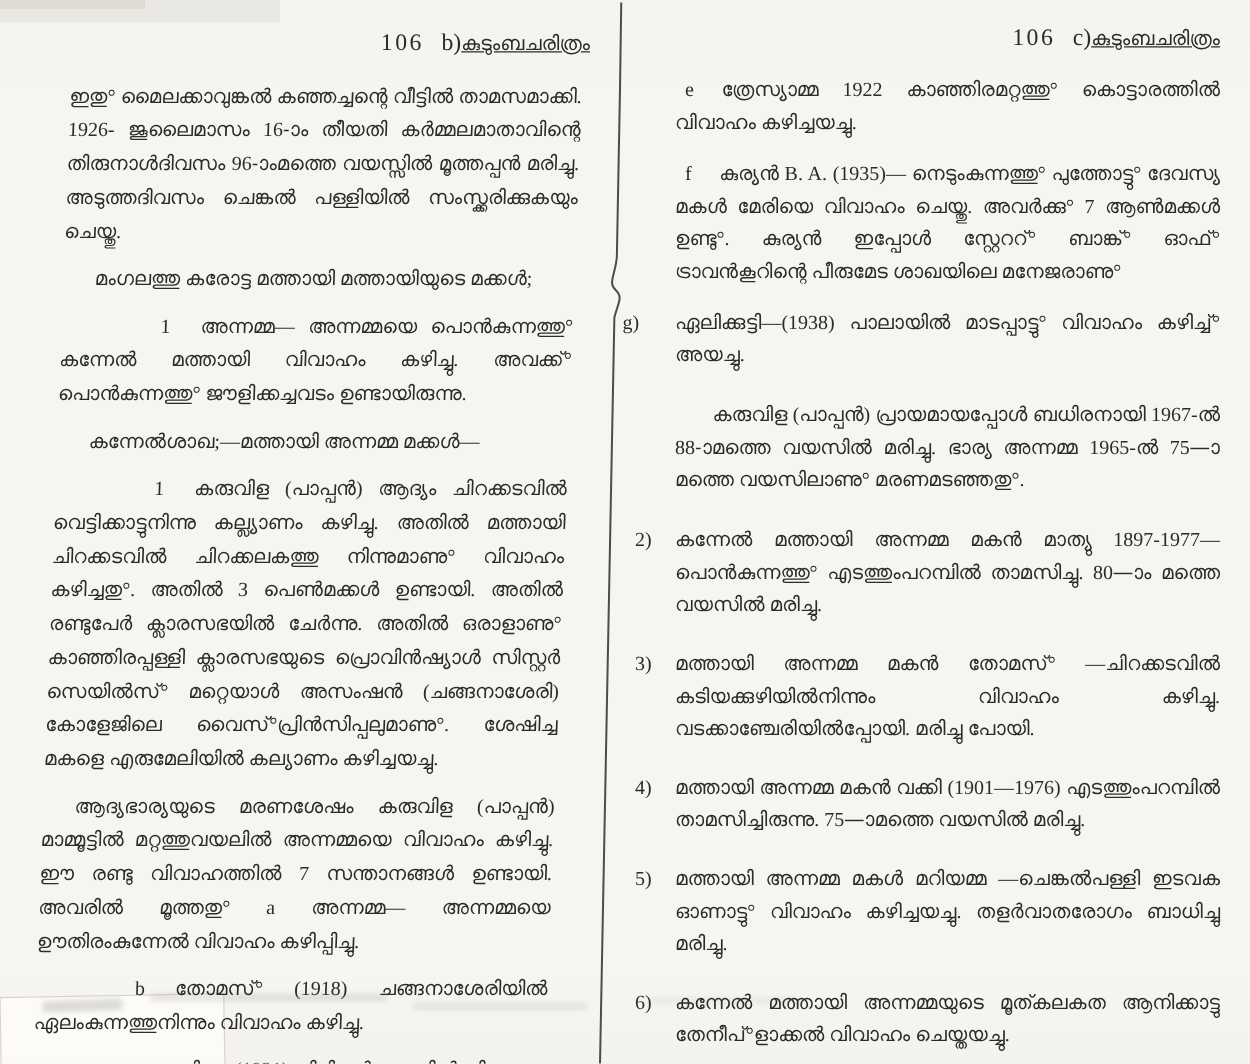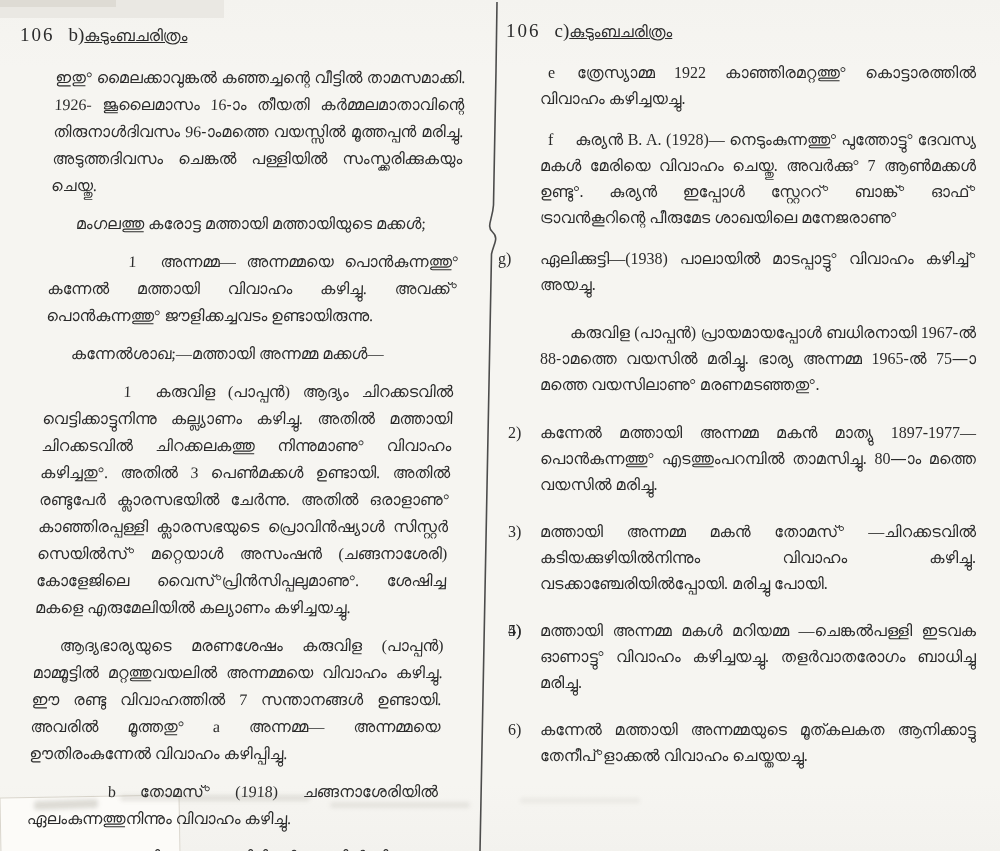--- a/index.html
+++ b/index.html
@@ -13,21 +13,21 @@
     background:
       linear-gradient(180deg,#f4f3ef 0%,#f6f5f1 8%,#f6f5f1 92%,#f3f2ee 100%);
     color:#2b2b2b;
   }
   
   .page{position:absolute;top:0;}
   .page-inner{position:relative;}
   .page.left{left:20px;width:452px;top:24px;}
   .page.right{left:506px;width:470px;top:20px;}
   .page-header{
-    display:flex;justify-content:flex-start;align-items:baseline;
+    display:flex;justify-content:flex-end;align-items:baseline;
     margin-bottom:18px;
   }
   .folio{font-size:19px;letter-spacing:2px;}
   .folio .sec{margin-left:14px;letter-spacing:0;}
   .running-title{font-size:16px;text-decoration:underline;}
   .body{font-size:16px;line-height:27px;text-align:justify;}
   .page.right .body{line-height:26px;}
   
   .skew-left{transform:skewX(-2.2deg);transform-origin:top left;padding-left:36px;padding-right:6px;}
   .para{margin:0 0 11px 0;}
@@ -124,39 +124,39 @@
         <div class="running-title">കുടുംബചരിത്രം</div>
       </div>
 
       <div class="body rp-body">
 
         <p class="item sub">
           <span class="lbl" style="margin-right:22px">e</span><span>ത്രേസ്യാമ്മ 1922 കാഞ്ഞിരമറ്റത്തു° കൊട്ടാരത്തിൽ വിവാഹം കഴിച്ചയച്ചു.</span>
         </p>
 
         <p class="item sub">
-          <span class="lbl" style="margin-right:22px">f</span><span>കുര്യൻ B. A. (1928)— നെടുംകുന്നത്തു° പുത്തോട്ടു° ദേവസ്യ മകൾ മേരിയെ വിവാഹം ചെയ്തു. അവർക്കു° 7 ആൺമക്കൾ ഉണ്ടു°. കുര്യൻ ഇപ്പോൾ സ്റ്റേററ്° ബാങ്ക്° ഓഫ്° ട്രാവൻകൂറിന്റെ പീരുമേട ശാഖയിലെ മനേജരാണു°</span>
+          <span class="lbl" style="margin-right:22px">f</span><span>കുര്യൻ B. A. (1935)— നെടുംകുന്നത്തു° പുത്തോട്ടു° ദേവസ്യ മകൾ മേരിയെ വിവാഹം ചെയ്തു. അവർക്കു° 7 ആൺമക്കൾ ഉണ്ടു°. കുര്യൻ ഇപ്പോൾ സ്റ്റേററ്° ബാങ്ക്° ഓഫ്° ട്രാവൻകൂറിന്റെ പീരുമേട ശാഖയിലെ മനേജരാണു°</span>
         </p>
 
         <p class="item hang" style="margin-bottom:20px">
           <span class="hang-lbl">g)</span><span>ഏലിക്കുട്ടി—(1938) പാലായിൽ മാടപ്പാട്ടു° വിവാഹം കഴിച്ച്° അയച്ചു.</span>
         </p>
 
         <p class="para plain">കരുവിള (പാപ്പൻ) പ്രായമായപ്പോൾ ബധിരനായി 1967-ൽ 88-ാമത്തെ വയസിൽ മരിച്ചു. ഭാര്യ അന്നമ്മ 1965-ൽ 75—ാമത്തെ വയസിലാണു° മരണമടഞ്ഞതു°.</p>
 
         <p class="item num-item">
           <span class="num-lbl">2)</span><span>കന്നേൽ മത്തായി അന്നമ്മ മകൻ മാത്യു 1897-1977— പൊൻകുന്നത്തു° എടത്തുംപറമ്പിൽ താമസിച്ചു. 80—ാം മത്തെ വയസിൽ മരിച്ചു.</span>
         </p>
 
         <p class="item num-item">
           <span class="num-lbl">3)</span><span>മത്തായി അന്നമ്മ മകൻ തോമസ്° —ചിറക്കടവിൽ കടിയക്കുഴിയിൽനിന്നും വിവാഹം കഴിച്ചു. വടക്കാഞ്ചേരിയിൽപ്പോയി. മരിച്ചു പോയി.</span>
         </p>
 
         <p class="item num-item">
-          <span class="num-lbl">4)</span>
+          <span class="num-lbl">4)</span><span>മത്തായി അന്നമ്മ മകൻ വക്കി (1901—1976) എടത്തുംപറമ്പിൽ താമസിച്ചിരുന്നു. 75—ാമത്തെ വയസിൽ മരിച്ചു.</span>
         </p>
 
         <p class="item num-item">
           <span class="num-lbl">5)</span><span>മത്തായി അന്നമ്മ മകൾ മറിയമ്മ —ചെങ്കൽപള്ളി ഇടവക ഓണാട്ടു° വിവാഹം കഴിച്ചയച്ചു. തളർവാതരോഗം ബാധിച്ചു മരിച്ചു.</span>
         </p>
 
         <p class="item num-item">
           <span class="num-lbl">6)</span><span>കന്നേൽ മത്തായി അന്നമ്മയുടെ മൂത്കലകത ആനിക്കാട്ടു തേനീപ്°ളാക്കൽ വിവാഹം ചെയ്തയച്ചു.</span>
         </p>
 

